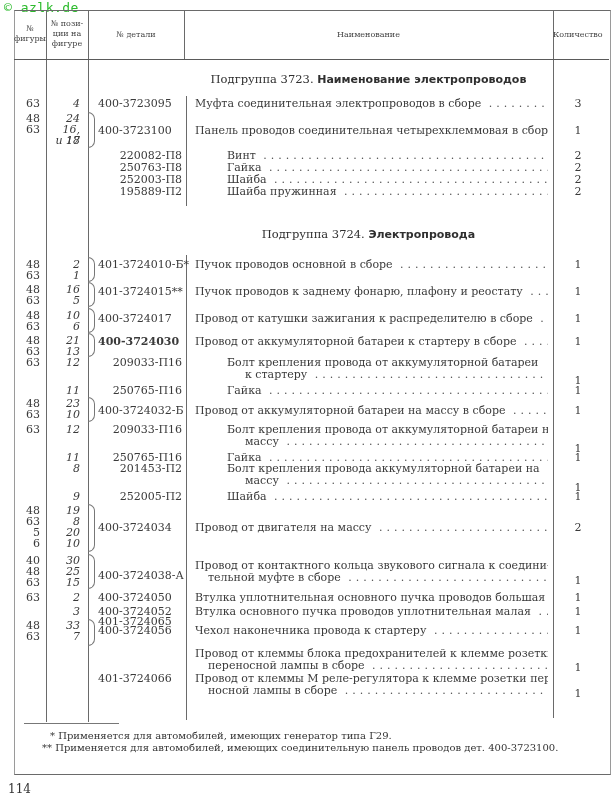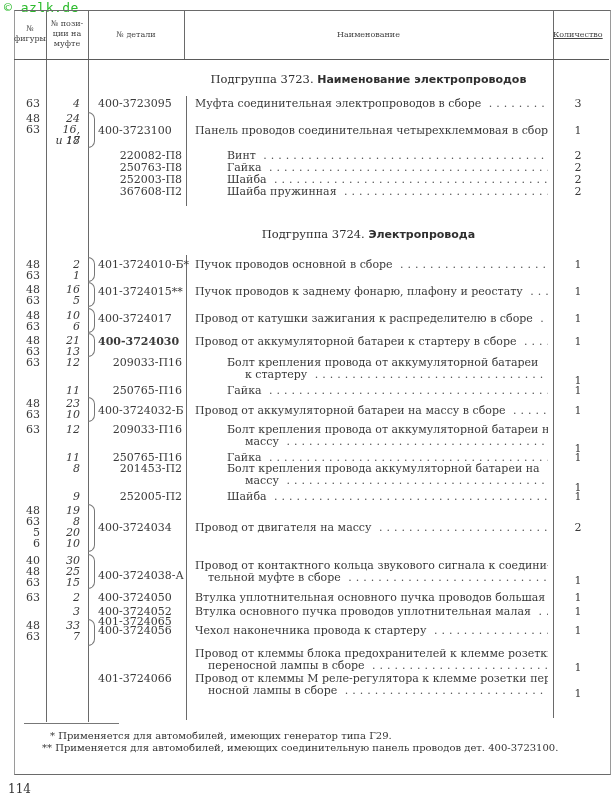--- a/index.html
+++ b/index.html
@@ -39,25 +39,25 @@
 <div class="vline" style="left:553px; top:10px; height:708px;"></div>
 <div class="hline" style="left:14px; top:59px; width:595px;"></div>
 
 <div class="hdr" style="left:14px; top:24px; width:32px;">
   <div>№</div>
   <div>фигуры</div>
 </div>
 <div class="hdr" style="left:46px; top:19px; width:42px;">
   <div>№ пози-</div>
   <div>ции на</div>
-  <div>муфте</div>
+  <div>фигуре</div>
 </div>
 <div class="hdr" style="left:88px; top:30px; width:96px;">№ детали</div>
 <div class="hdr" style="left:184px; top:30px; width:369px;">Наименование</div>
-<div class="hdr" style="left:553px; top:30px; width:44px;text-decoration:underline;">Количество</div>
+<div class="hdr" style="left:553px; top:30px; width:44px;">Количество</div>
 
 <div class="subgroup" style="left:184px; top:72px; width:369px; text-align:center;">
   <span>Подгруппа 3723.</span>
   <b>Наименование электропроводов</b>
 </div>
 <div class="subgroup" style="left:184px; top:227px; width:369px; text-align:center;">
   <span>Подгруппа 3724.</span>
   <b>Электропровода</b>
 </div>
 
@@ -81,21 +81,21 @@
     <div class="c5" style="left: 568px; top: 125px;">1</div>
     <div class="c3 right" style="left: 94px; top: 150px;">220082-П8</div>
     <div class="c4" style="left: 227px; top: 150px; width: 321px;"><span>Винт</span><span class="dots"> ............................................................</span></div>
     <div class="c5" style="left: 568px; top: 150px;">2</div>
     <div class="c3 right" style="left: 94px; top: 162px;">250763-П8</div>
     <div class="c4" style="left: 227px; top: 162px; width: 321px;"><span>Гайка</span><span class="dots"> ............................................................</span></div>
     <div class="c5" style="left: 568px; top: 162px;">2</div>
     <div class="c3 right" style="left: 94px; top: 174px;">252003-П8</div>
     <div class="c4" style="left: 227px; top: 174px; width: 321px;"><span>Шайба</span><span class="dots"> ............................................................</span></div>
     <div class="c5" style="left: 568px; top: 174px;">2</div>
-    <div class="c3 right" style="left: 94px; top: 186px;">367608-П2</div>
+    <div class="c3 right" style="left: 94px; top: 186px;">195889-П2</div>
     <div class="c4" style="left: 227px; top: 186px; width: 321px;"><span>Шайба пружинная</span><span class="dots"> ............................................................</span></div>
     <div class="c5" style="left: 568px; top: 186px;">2</div>
     <div class="c1" style="left: 18px; top: 259px;">48</div>
     <div class="c1" style="left: 18px; top: 270px;">63</div>
     <div class="c2" style="left: 50px; top: 259px;">2</div>
     <div class="c2" style="left: 50px; top: 270px;">1</div>
     <div class="brace" style="left: 88px; top: 257px; height: 23px;"></div>
     <div class="c3" style="left: 98px; top: 259px;">401-3724010-Б*</div>
     <div class="c4" style="left: 195px; top: 259px; width: 353px;"><span>Пучок проводов основной в сборе</span><span class="dots"> ............................................................</span></div>
     <div class="c5" style="left: 568px; top: 259px;">1</div>

